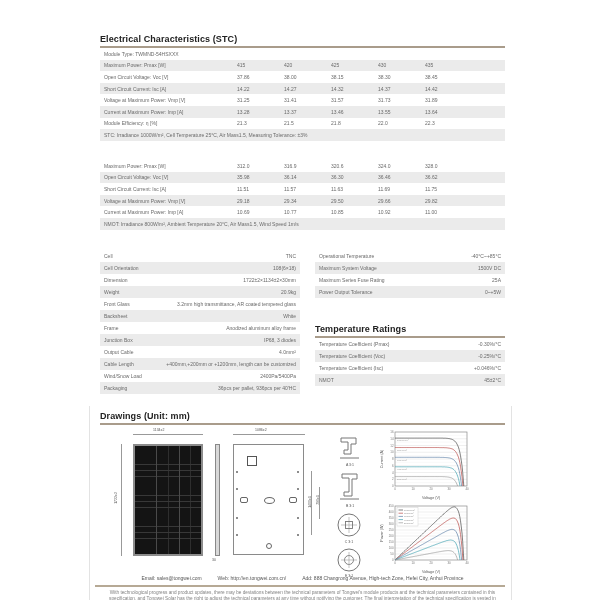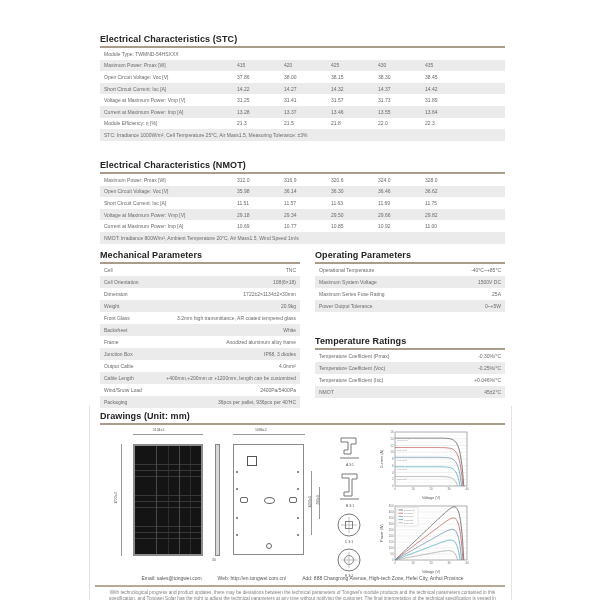--- a/index.html
+++ b/index.html
@@ -104,23 +104,20 @@
           <span class="tval">21.5</span>
           <span class="tval">21.8</span>
           <span class="tval">22.0</span>
           <span class="tval">22.3</span>
         </div>
       </div>
     <div class="rowfull shade">STC: Irradiance 1000W/m², Cell Temperature 25°C, Air Mass1.5, Measuring Tolerance: ±3%</div>
   </div>
 
   <div class="abs" style="left:100px;top:140px;width:405px;">
-    <div class="sec-head">
-      <h2 class="sec-title">Electrical Characteristics (NMOT)</h2>
-    </div>
     <div>
         <div class="trow">
           <span class="tlabel">Maximum Power: Pmax [W]</span>
           <span class="tval">312.0</span>
           <span class="tval">316.9</span>
           <span class="tval">320.6</span>
           <span class="tval">324.0</span>
           <span class="tval">328.0</span>
         </div>
         <div class="trow shade">
@@ -153,23 +150,20 @@
           <span class="tval">10.77</span>
           <span class="tval">10.85</span>
           <span class="tval">10.92</span>
           <span class="tval">11.00</span>
         </div>
       </div>
     <div class="rowfull shade">NMOT: Irradiance 800W/m², Ambient Temperature 20°C, Air Mass1.5, Wind Speed 1m/s</div>
   </div>
 
   <div class="abs" style="left:100px;top:230px;width:200px;">
-    <div class="sec-head">
-      <h2 class="sec-title">Mechanical Parameters</h2>
-    </div>
     <div>
         <div class="trow kvrow">
           <span class="tlabel">Cell</span>
           <span class="tkv">TNC</span>
         </div>
         <div class="trow kvrow shade">
           <span class="tlabel">Cell Orientation</span>
           <span class="tkv">108(6×18)</span>
         </div>
         <div class="trow kvrow">
@@ -209,44 +203,41 @@
           <span class="tkv">2400Pa/5400Pa</span>
         </div>
         <div class="trow kvrow shade">
           <span class="tlabel">Packaging</span>
           <span class="tkv">36pcs per pallet, 936pcs per 40'HC</span>
         </div>
       </div>
   </div>
 
   <div class="abs" style="left:315px;top:230px;width:190px;">
-    <div class="sec-head">
-      <h2 class="sec-title">Operating Parameters</h2>
-    </div>
     <div>
         <div class="trow kvrow">
           <span class="tlabel">Operational Temperature</span>
           <span class="tkv">-40°C~+85°C</span>
         </div>
         <div class="trow kvrow shade">
           <span class="tlabel">Maximum System Voltage</span>
           <span class="tkv">1500V DC</span>
         </div>
         <div class="trow kvrow">
           <span class="tlabel">Maximum Series Fuse Rating</span>
           <span class="tkv">25A</span>
         </div>
         <div class="trow kvrow shade">
           <span class="tlabel">Power Output Tolerance</span>
           <span class="tkv">0~+5W</span>
         </div>
       </div>
   </div>
 
-  <div class="abs" style="left:315px;top:316px;width:190px;">
+  <div class="abs" style="left:315px;top:304px;width:190px;">
     <div class="sec-head">
       <h2 class="sec-title">Temperature Ratings</h2>
     </div>
     <div>
         <div class="trow kvrow">
           <span class="tlabel">Temperature Coefficient (Pmax)</span>
           <span class="tkv">-0.30%/°C</span>
         </div>
         <div class="trow kvrow shade">
           <span class="tlabel">Temperature Coefficient (Voc)</span>

